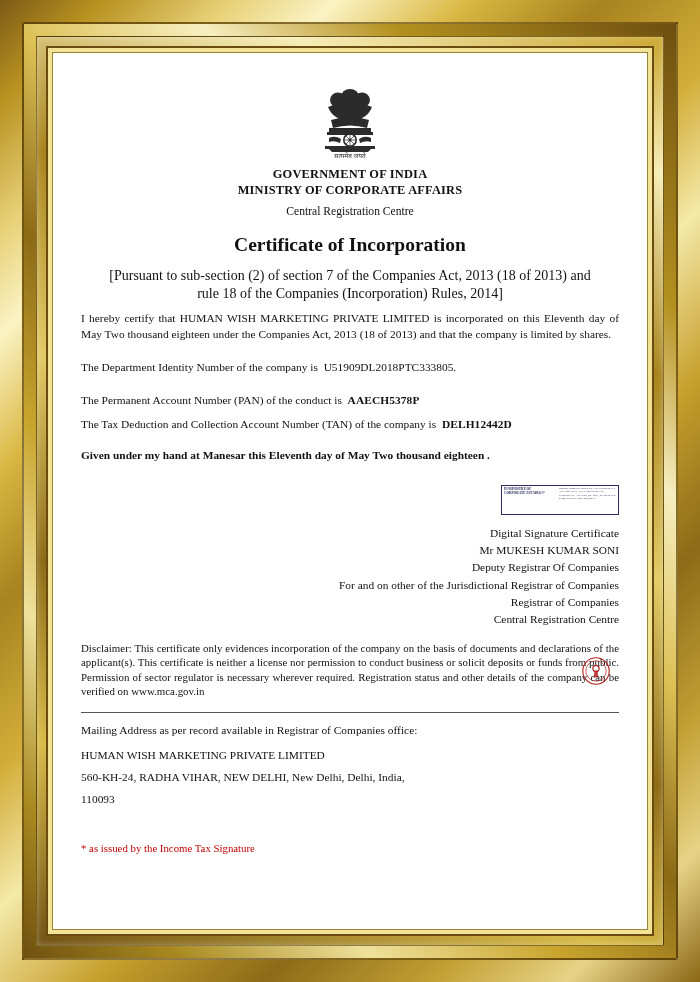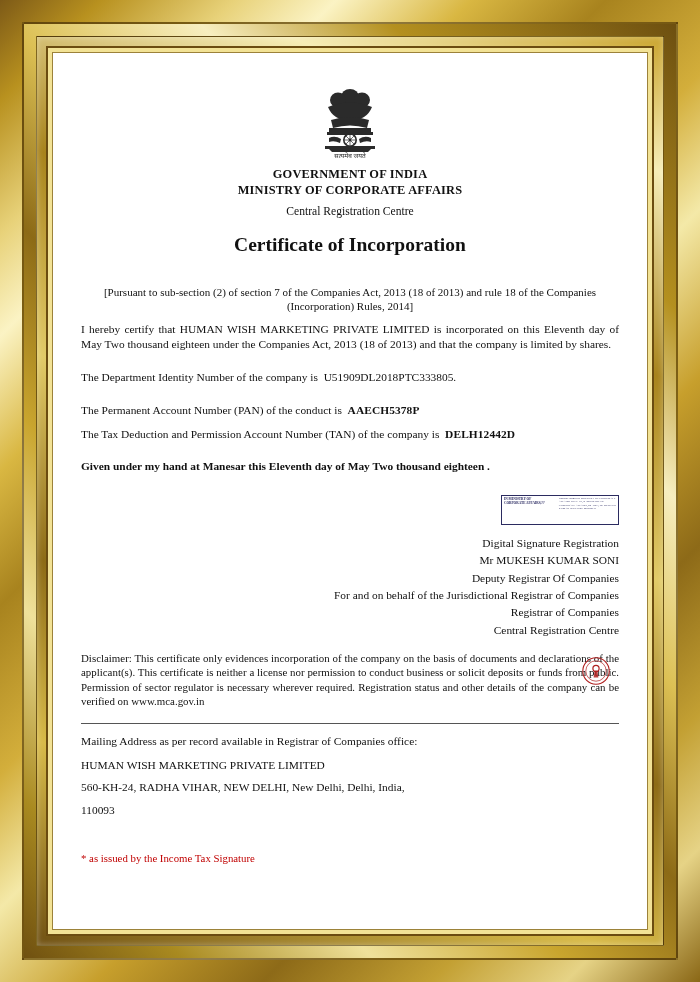--- a/index.html
+++ b/index.html
@@ -121,25 +121,25 @@
   .crc-line {
     text-align: center;
     font-size: 11.6px;
     margin-top: 6px;
   }
   .cert-title {
     text-align: center;
     font-weight: bold;
     font-size: 19.5px;
     margin-top: 12px;
-    margin-bottom: 27px;
+    margin-bottom: 9px;
   }
   .pursuant {
     text-align: center;
-    font-size: 11px;
+    font-size: 14px;
     line-height: 1.3;
     margin: 0 22px 8px 22px;
   }
   .para {
     text-align: justify;
     margin-bottom: 9px;
     font-size: 11.4px;
   }
   .para-tall { margin-bottom: 17px; }
   .mono-ish { font-weight: bold; letter-spacing: 0.1px; }
@@ -266,41 +266,41 @@
           <span>The Department Identity Number of the company is</span>
           <span>&nbsp;</span><span>U51909DL2018PTC333805.</span>
         </div>
 
         <div class="para">
           <span>The Permanent Account Number (PAN) of the conduct is</span>
           <span>&nbsp;</span><span class="mono-ish">AAECH5378P</span>
         </div>
 
         <div class="para">
-          <span>The Tax Deduction and Permission Account Number (TAN) of the company is</span>
+          <span>The Tax Deduction and Collection Account Number (TAN) of the company is</span>
           <span>&nbsp;</span><span class="mono-ish">DELH12442D</span>
         </div>
 
         <div class="para" style="margin-top:16px;font-weight:bold;">Given under my hand at Manesar this Eleventh day of May Two thousand eighteen .</div>
 
         <div style="height:12px;"></div>
 
         <div class="dsc-stamp">
           <div class="dsc-left">
             <div class="dsc-bold">IN MINISTRY OF</div>
             <div class="dsc-bold">CORPORATE AFFAIRS,??</div>
           </div>
           <div class="dsc-right">Digitally signed by MINISTRY OF CORPORATE AFFAIRS DN: c=IN, o=MINISTRY OF CORPORATE AFFAIRS, ou=CRC, cn=MUKESH KUMAR SONI Date: 2018.05.11</div>
         </div>
 
         <div class="sig-block" style="clear:both;padding-top:6px;">
-          <div>Digital Signature Registration</div>
+          <div>Digital Signature Certificate</div>
           <div>Mr MUKESH KUMAR SONI</div>
           <div>Deputy Registrar Of Companies</div>
-          <div>For and on behalf of the Jurisdictional Registrar of Companies</div>
+          <div>For and on other of the Jurisdictional Registrar of Companies</div>
           <div>Registrar of Companies</div>
           <div>Central Registration Centre</div>
         </div>
 
         <div class="disclaimer">Disclaimer: This certificate only evidences incorporation of the company on the basis of documents and declarations of the applicant(s). This certificate is neither a license nor permission to conduct business or solicit deposits or funds from public. Permission of sector regulator is necessary wherever required. Registration status and other details of the company can be verified on www.mca.gov.in</div>
 
         <hr class="hr">
 
         <div class="mail-head">Mailing Address as per record available in Registrar of Companies office:</div>
         <div class="mail-line">HUMAN WISH MARKETING PRIVATE LIMITED</div>

